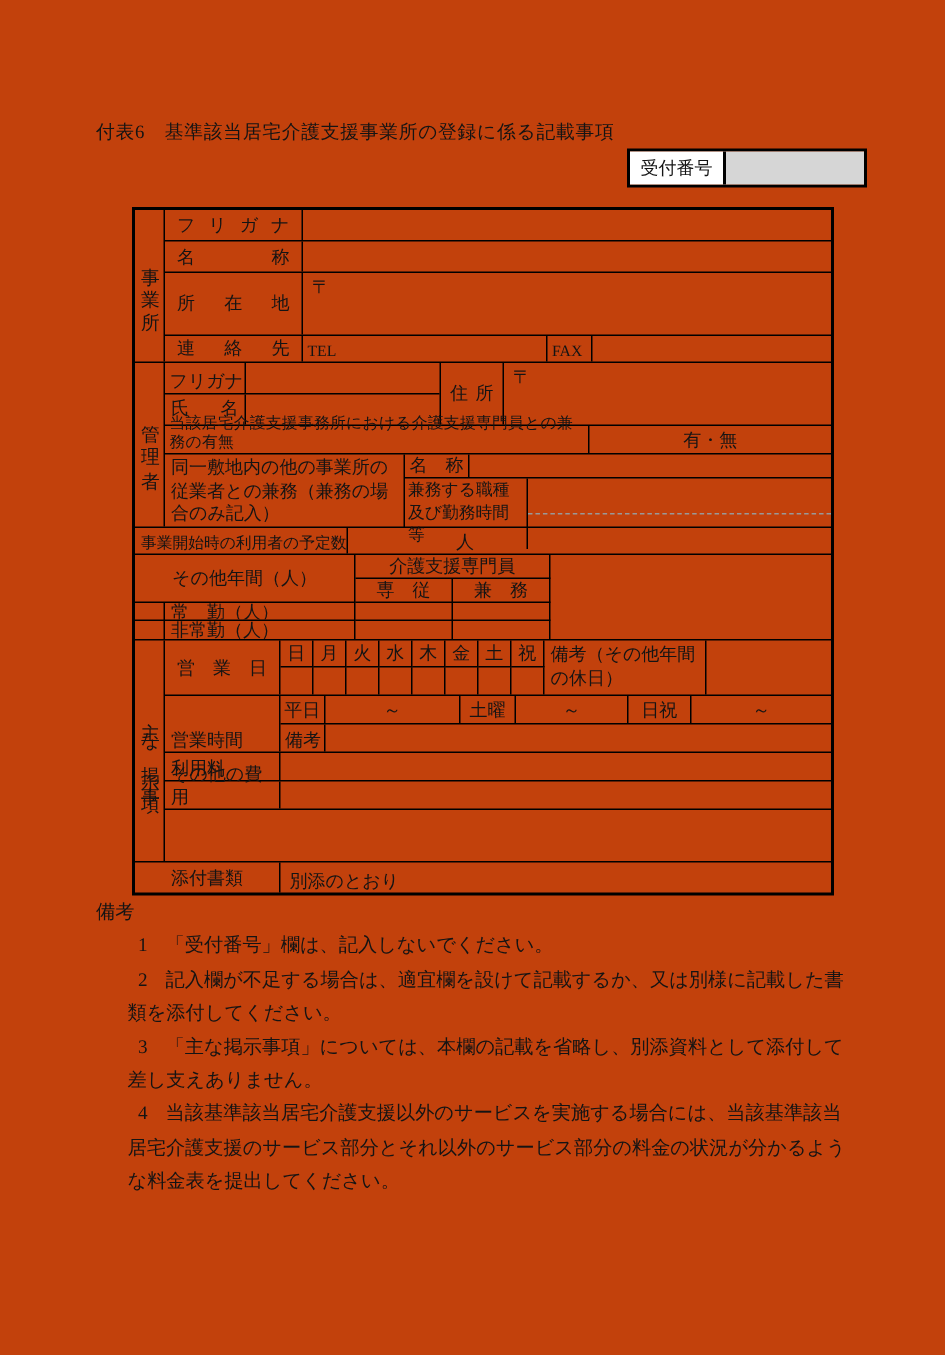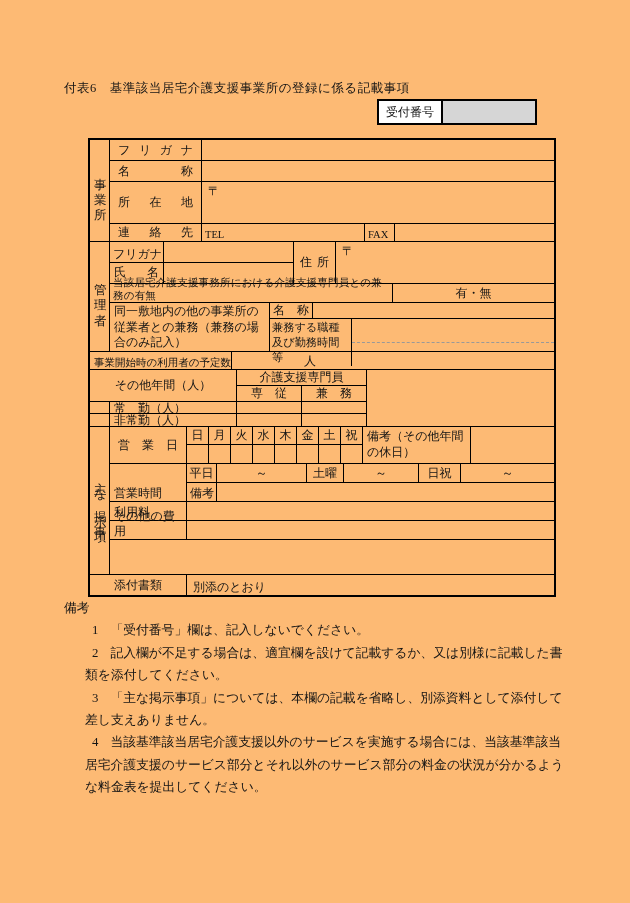--- a/index.html
+++ b/index.html
@@ -1,23 +1,23 @@
 <!DOCTYPE html>
 <html><head>
 <meta charset="utf-8">
 <style>
   html,body{margin:0;padding:0;background:#fff;}
   .sheet{
-    position:relative;width:630px;height:903px;background:#fdba74;
+    position:relative;width:630px;height:903px;background:#c2410c;
     font-family:"Liberation Serif","DejaVu Serif",serif;color:#141414;
     overflow:hidden;
   }
   .title{position:absolute;left:64px;top:80px;font-size:12.5px;letter-spacing:.5px;}
   
-  .receipt{position:absolute;left:377px;top:99px;height:26px;border:2px solid #000;display:flex;box-sizing:border-box;}
+  .receipt{position:absolute;left:418px;top:99px;height:26px;border:2px solid #000;display:flex;box-sizing:border-box;}
   .receipt .rlab{width:62px;display:flex;align-items:center;justify-content:center;font-size:12px;background:#fff;}
   .receipt .rval{width:92px;background:#d6d6d6;border-left:2px solid #000;}
   
   .form{position:absolute;left:88px;top:138px;width:468px;border:2px solid #000;box-sizing:border-box;font-size:12px;line-height:1.25;}
   .form *{box-sizing:border-box;}
   .sec{display:flex;width:100%;}
   .bb{border-bottom:1px solid #000;}
   .br{border-right:1px solid #000;}
   .vlab{width:20px;writing-mode:vertical-rl;text-orientation:upright;display:flex;align-items:center;justify-content:center;font-size:12.5px;}
   .ls16{letter-spacing:15px;}

